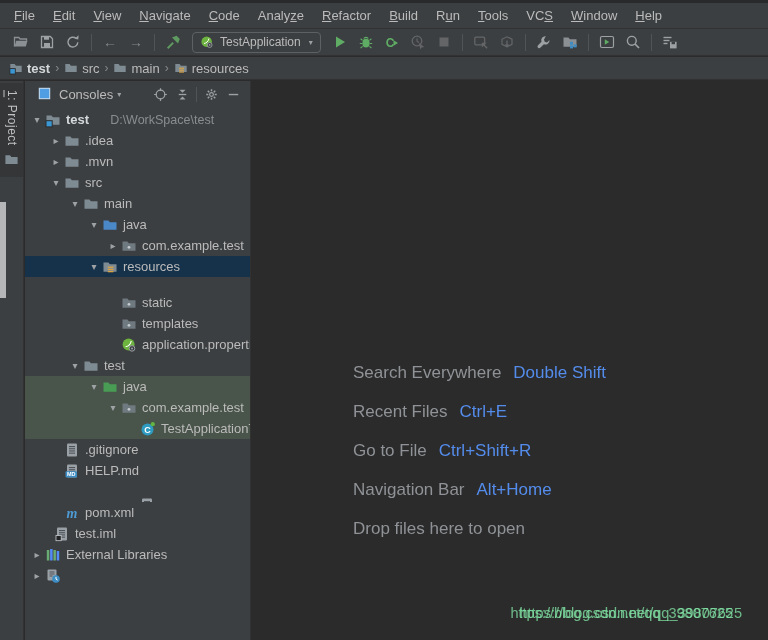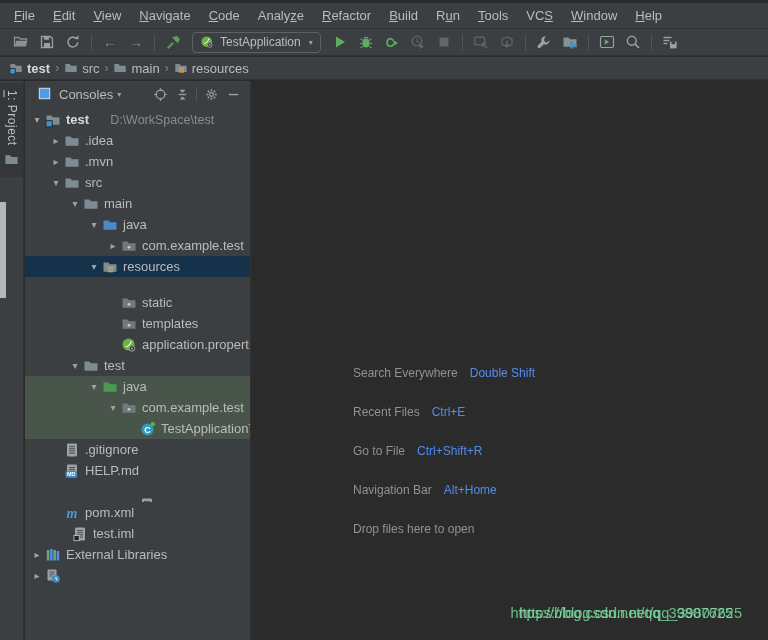--- a/index.html
+++ b/index.html
@@ -94,21 +94,21 @@
   }
   .tree-row.selected { background:var(--selection-bg,#16324a); }
   .tree-row.test-scope { background:var(--test-scope-bg,#49544a); }
   .tree-arrow { flex:0 0 16px; text-align:center; font-size:10px; color:#9ea2a5; }
   .tree-icon { flex:0 0 16px; height:16px; margin-right:5px; display:flex; align-items:center; justify-content:center; }
   .tree-label.bold { font-weight:bold; color:#d6d9db; }
   .tree-suffix { color:#8a8d90; margin-left:21px; font-size:12.5px; }
 
   .editor { position:absolute; top:0; left:252px; right:0; bottom:0; background:var(--editor-bg,#2b2b2b); }
   .hints { position:absolute; left:101px; top:272px; }
-  .hint-line { height:39px; display:flex; align-items:center; font-size:12px; }
+  .hint-line { height:39px; display:flex; align-items:center; font-size:17px; }
   .hint-label { color:#8f9296; }
   .hint-key { color:var(--accent-blue,#548cec); margin-left:12px; }
 
   .watermark { position:absolute; right:26px; bottom:19px; font-size:14.5px; color:#86efac; }
   .watermark span { opacity:0.72; }
   .watermark .wm2 { position:absolute; left:-9px; top:0; white-space:nowrap; }
 </style>
 </head>
 <body>
 
@@ -627,21 +627,21 @@
             <span class="tree-arrow"></span>
             <span class="tree-icon">
               <span style="display: inline-flex; width: 16px; height: 16px; align-items: center; justify-content: center;">
                 <svg width="16" height="16" viewBox="0 0 16 16">
                   <text x="8" y="13" font-size="14" font-weight="bold" font-style="italic" fill="#4e9bd4" text-anchor="middle" font-family="Liberation Serif, serif">m</text>
                 </svg>
               </span>
             </span>
             <span class="tree-label">pom.xml</span>
           </div>
-          <div class="tree-row" style="padding-left: 31px;">
+          <div class="tree-row" style="padding-left: 13px;">
             <span class="tree-arrow"></span>
             <span class="tree-icon">
               <span style="display: inline-flex; width: 16px; height: 16px; align-items: center; justify-content: center;">
                 <svg width="16" height="16" viewBox="0 0 16 16">
                   <rect x="3" y="1.5" width="10" height="13" rx="1" fill="#99a0a6"></rect>
                   <rect x="5" y="4" width="6" height="1.1" fill="#4e5358"></rect>
                   <rect x="5" y="6.2" width="6" height="1.1" fill="#4e5358"></rect>
                   <rect x="5" y="8.4" width="6" height="1.1" fill="#4e5358"></rect>
                   <rect x="5" y="10.6" width="6" height="1.1" fill="#4e5358"></rect>
                   <rect x="2" y="9.5" width="5.2" height="5.2" fill="#212325" stroke="#c6cbd0" stroke-width="0.8"></rect>

